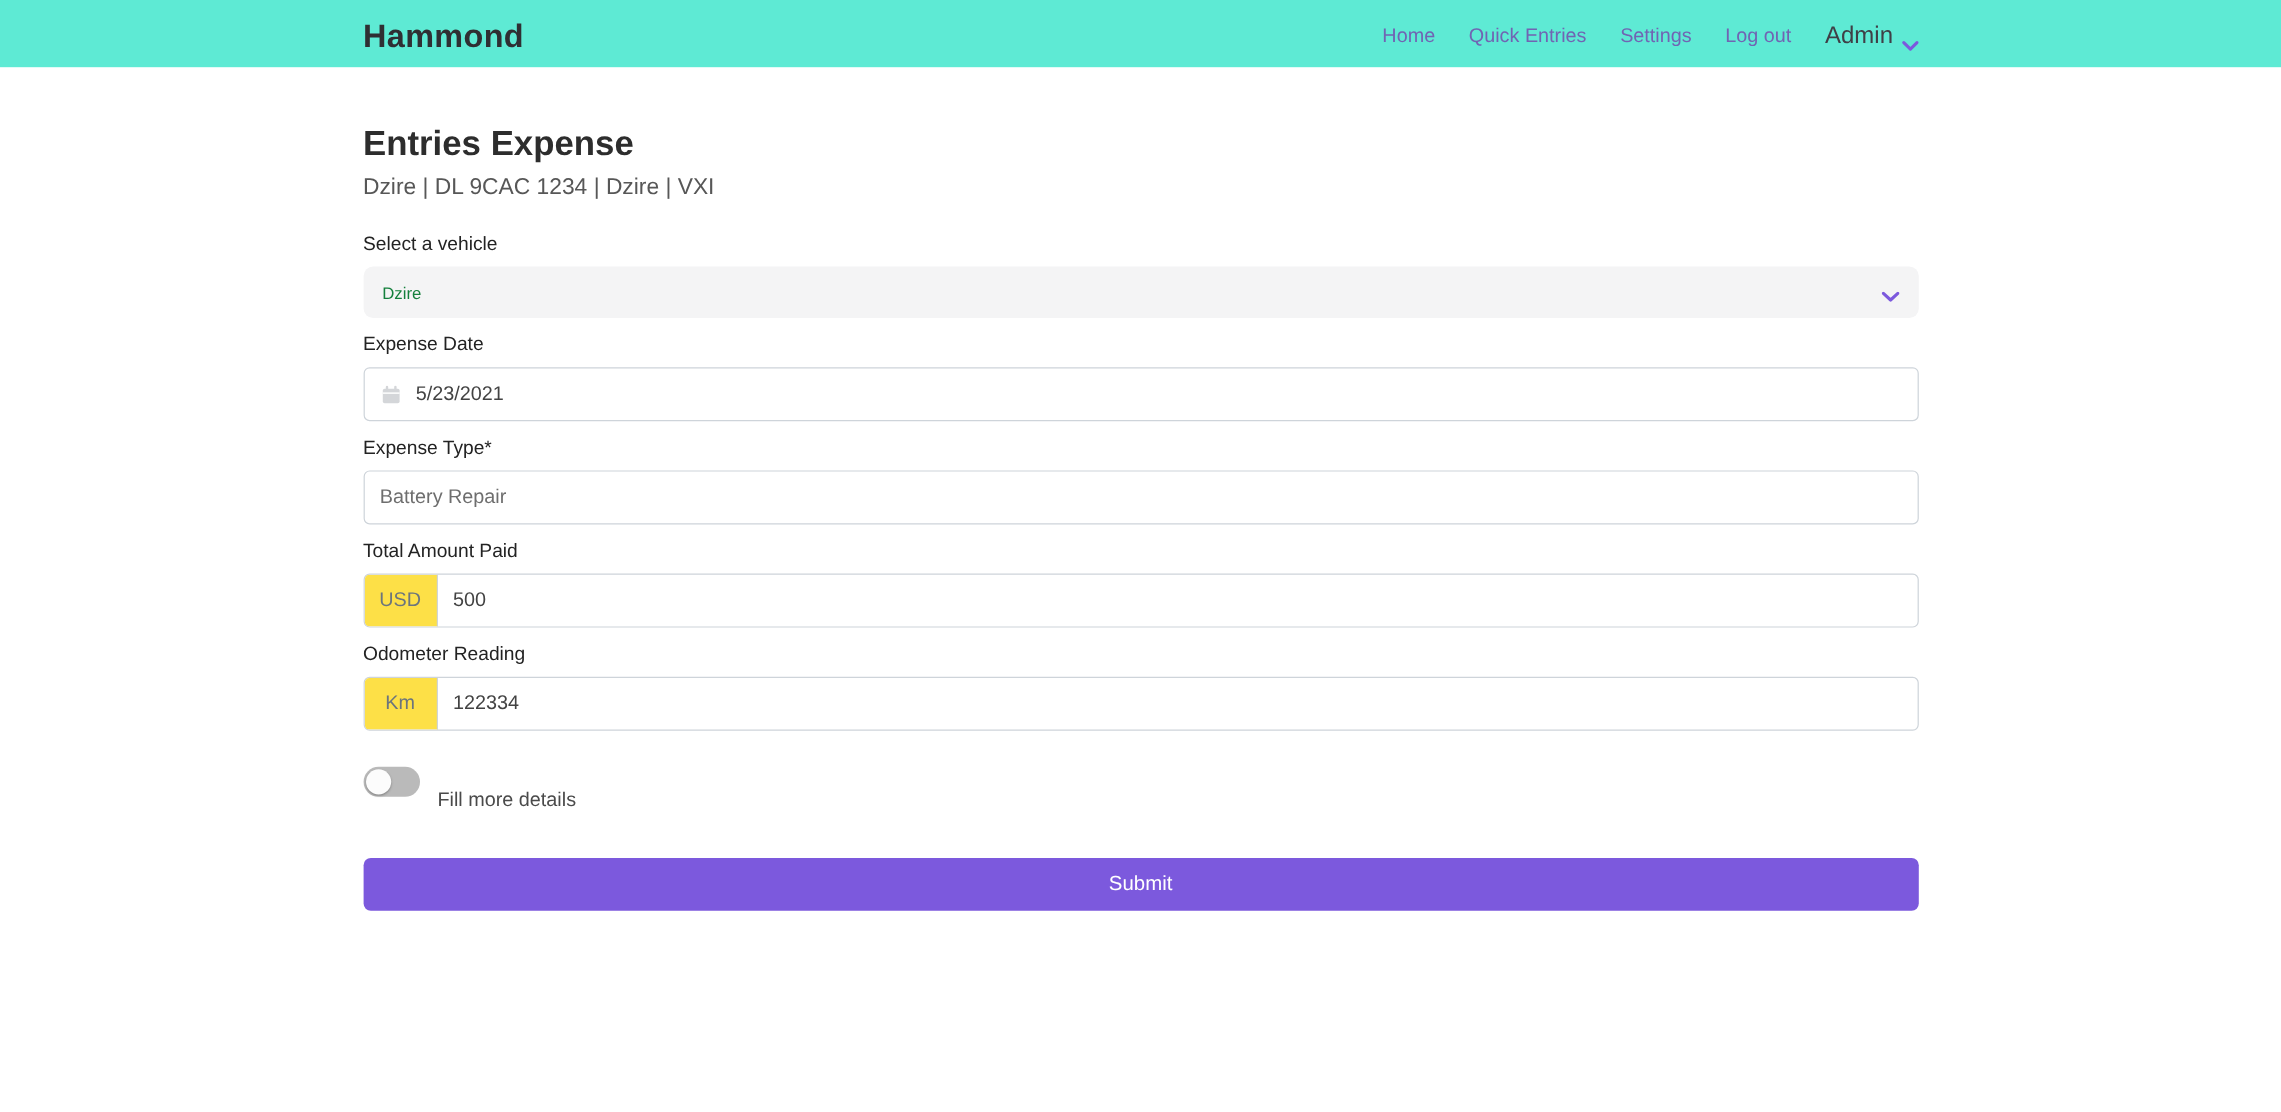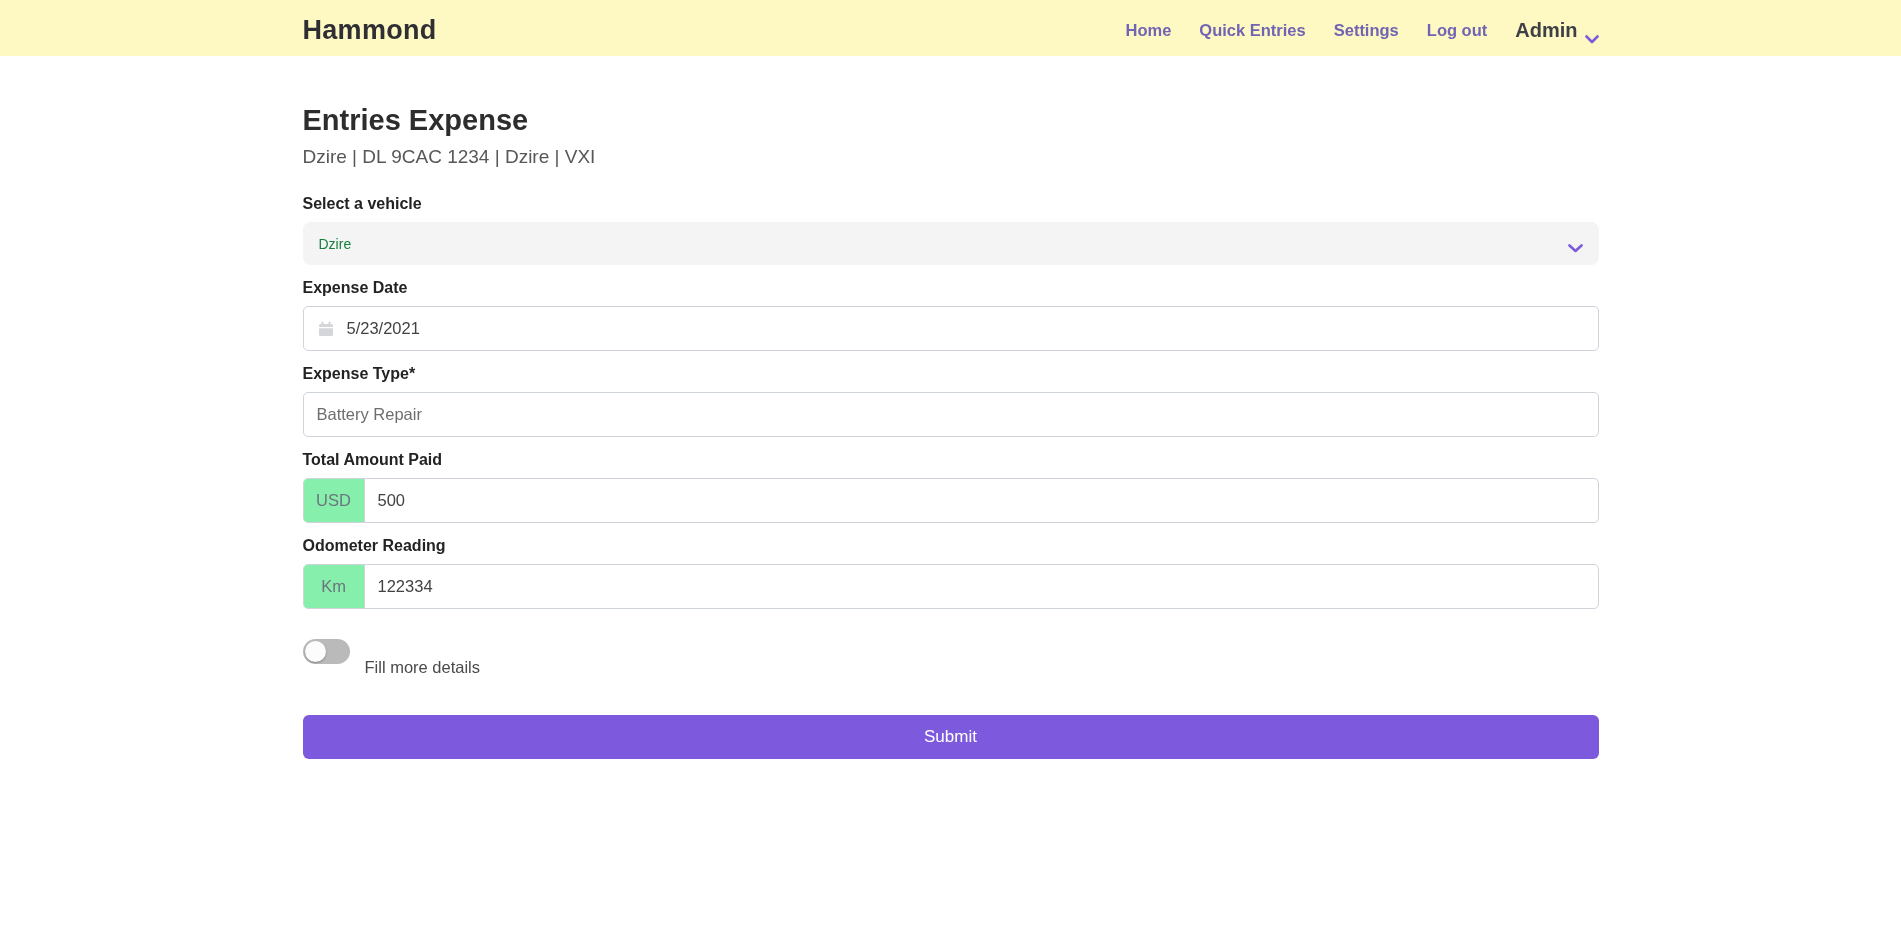--- a/index.html
+++ b/index.html
@@ -15,48 +15,48 @@
   html, body {
     margin: 0;
     background: #ffffff;
     font-family: "Liberation Sans", sans-serif;
     color: #212529;
   }
   body { min-height: 927px; }
   .container { max-width: 1296px; margin: 0 auto; }
 
   
-  .header { padding: 15px 0 10px; background: #fef9c3; }
+  .header { padding: 15px 0 10px; background: #5eead4; }
   .header-inner {
     max-width: 1296px; margin: 0 auto;
     display: flex; justify-content: space-between; align-items: center;
   }
   .logo {
     font-size: 27px; font-weight: 800; letter-spacing: 0.3px;
     color: #2f2f33; cursor: pointer; text-decoration: none;
   }
-  .nav { display: flex; align-items: center; gap: 28px; font-weight: bold; }
+  .nav { display: flex; align-items: center; gap: 28px; }
   .nav a {
     color: var(--nav-link); text-decoration: none; font-size: 16.5px; cursor: pointer;
   }
   .user-menu {
     display: flex; align-items: center; gap: 7px; cursor: pointer;
     color: #3f3f46; font-size: 20px;
   }
   .chev { width: 14px; height: 9px; display: inline-block; }
 
   
   .page-title {
     font-size: 29px; font-weight: 600; color: var(--text-dark);
     margin: 48px 0 9px;
   }
   .page-subtitle { font-size: 19px; color: #575757; margin: 0 0 27px; }
 
   
-  .field-label { font-size: 16px; font-weight: 700; color: #232323; margin: 14px 0 9px; }
+  .field-label { font-size: 16px; font-weight: 400; color: #232323; margin: 14px 0 9px; }
   .select {
     height: 43px; background: var(--select-bg); border-radius: 8px;
     display: flex; align-items: center; justify-content: space-between;
     padding: 0 16px; cursor: pointer;
   }
   .select .select-value { color: #15803d; font-size: 14px; text-align: right; }
   .select .chev { width: 15px; height: 9px; }
 
   .input-box {
     height: 45px; border: 1px solid var(--border); border-radius: 5px;
@@ -65,21 +65,21 @@
   .input-box input {
     flex: 1; height: 100%; border: none; outline: none; background: transparent;
     font-family: "Liberation Sans", sans-serif; font-size: 16.5px;
     color: #434343; padding: 0 13px;
   }
   .input-box input.muted-value { color: #6e6e6e; }
   .cal-icon { margin-left: 14px; flex: 0 0 auto; display: flex; cursor: pointer; }
   .addon {
     height: 100%; min-width: 61px; padding: 0 12px;
     display: flex; align-items: center; justify-content: center;
-    background: #86efac; border-right: 1px solid var(--border);
+    background: #fde047; border-right: 1px solid var(--border);
     color: var(--text-muted); font-size: 16.5px;
   }
 
   
   .toggle-row { display: flex; align-items: center; gap: 15px; margin: 17px 0 0; }
   .toggle {
     width: 47px; height: 25px; border-radius: 999px;
     background: var(--toggle-off); position: relative; cursor: pointer; flex: 0 0 auto;
   }
   .toggle .knob {

